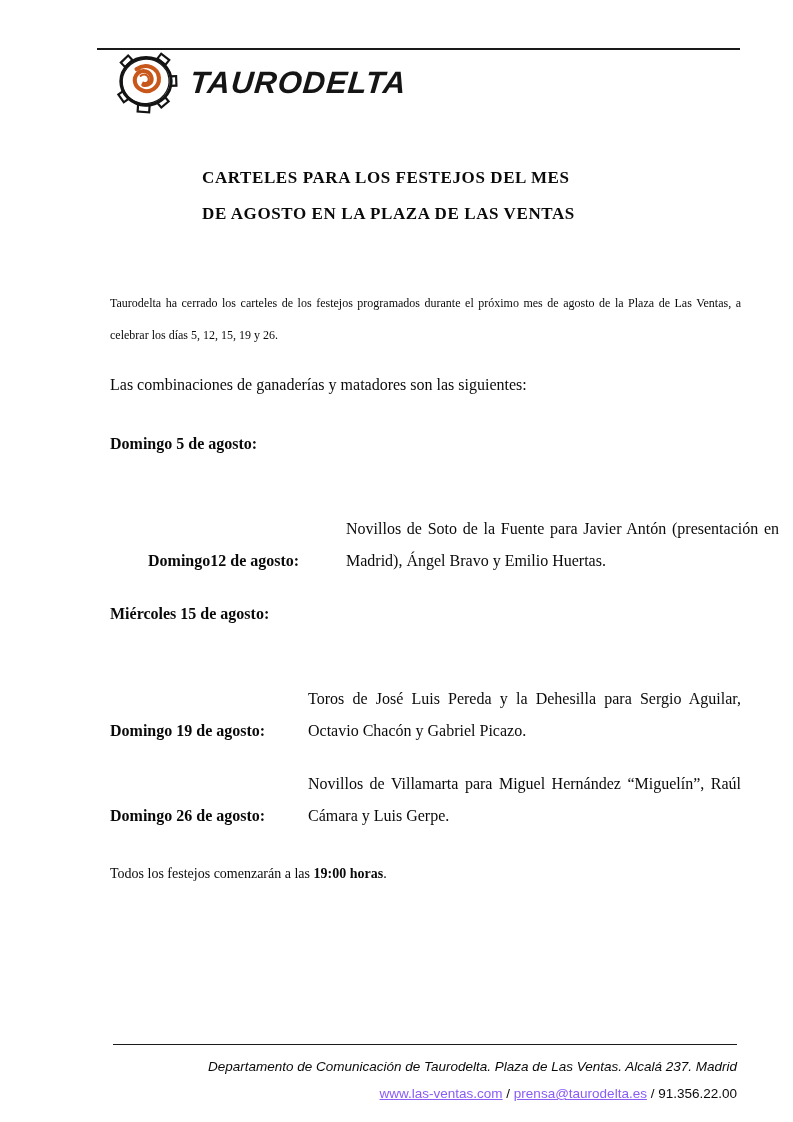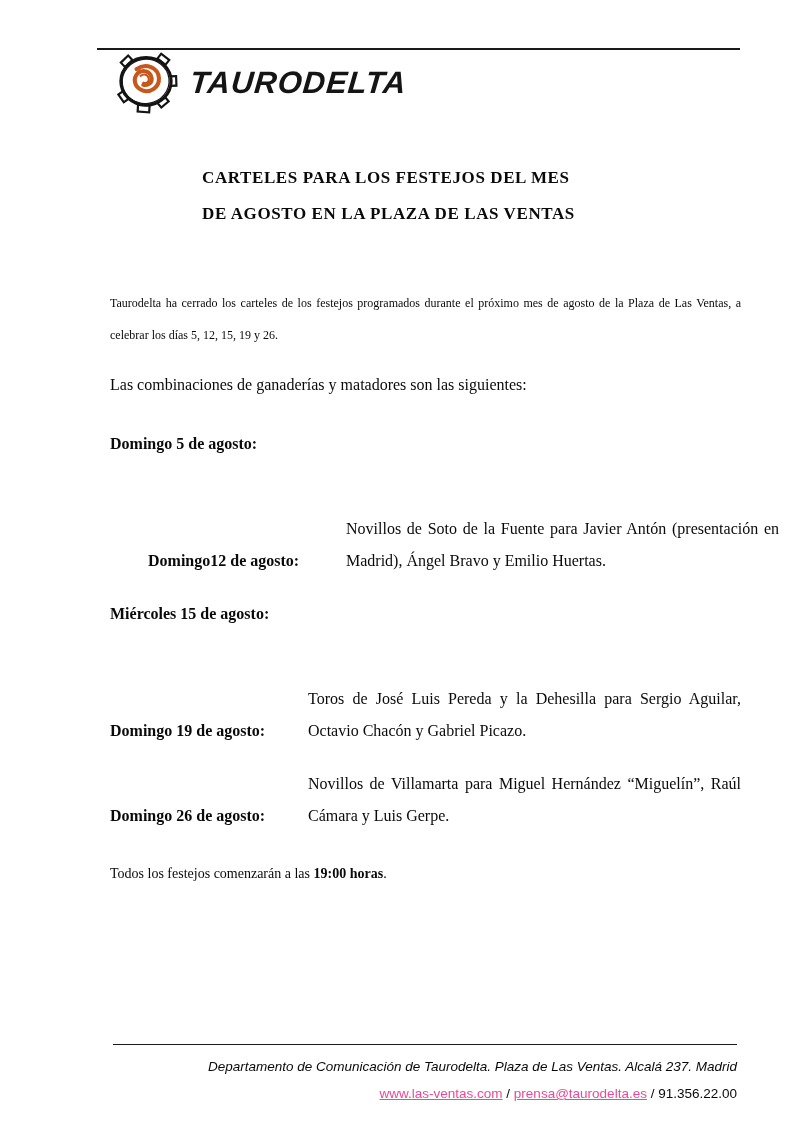--- a/index.html
+++ b/index.html
@@ -124,21 +124,21 @@
     text-align: right;
     font-family: "Liberation Sans", sans-serif;
     font-size: 13.5px;
     font-weight: normal;
     line-height: 27px;
     color: #0a0a0a;
   }
   .footer-line1 { font-style: italic; white-space: nowrap; }
   .footer-line2 { font-style: normal; white-space: nowrap; }
   .footer-link {
-    color: #ec4899;
+    color: #8b5cf6;
     text-decoration: underline;
     cursor: pointer;
   }
 </style>
 </head>
 <body>
 
 <div class="page">
 
   <div class="top-rule"></div>

